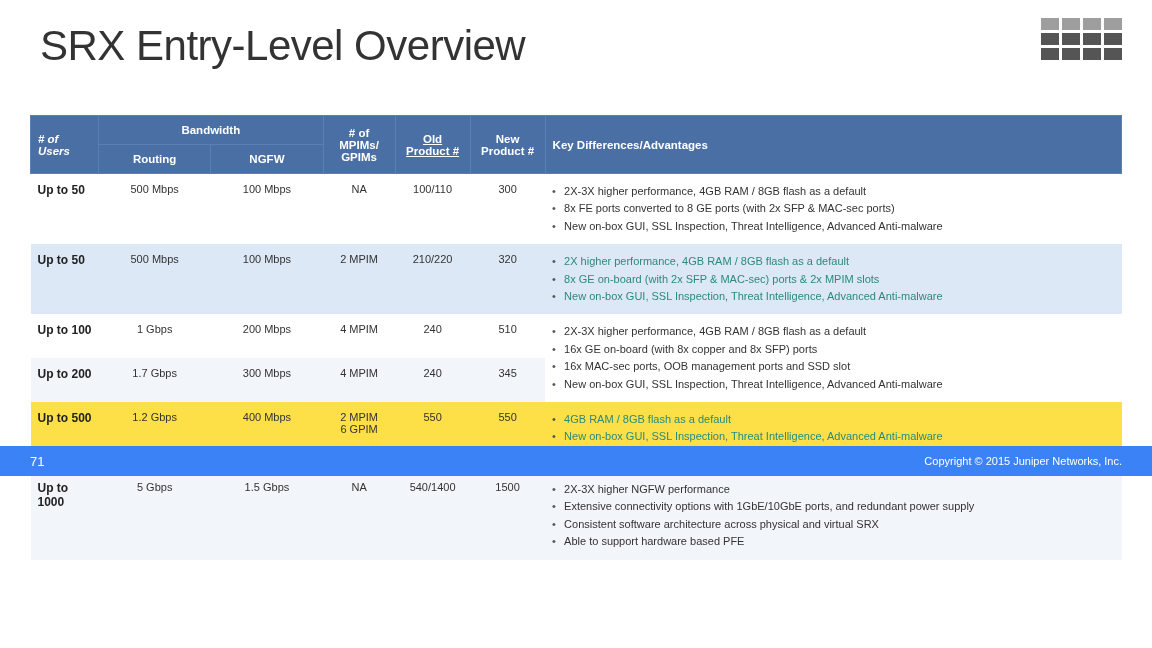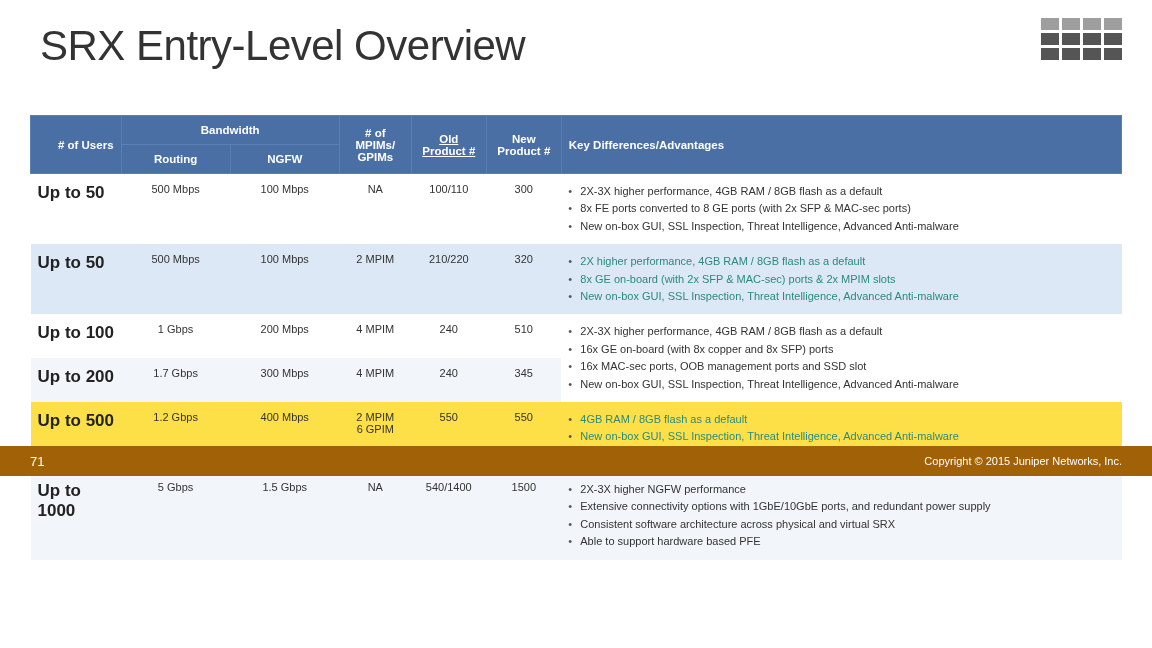--- a/index.html
+++ b/index.html
@@ -90,21 +90,21 @@
       color: #333;
       font-size: 11px;
     }
 
     tbody td.center {
       text-align: center;
     }
 
     tbody td.users-col {
       font-weight: 600;
-      font-size: 17px;
+      font-size: 12px;
       color: #222;
       white-space: nowrap;
     }
 
     tbody td ul {
       list-style: none;
       padding: 0;
     }
     tbody td ul li {
       padding: 1px 0;
@@ -124,21 +124,21 @@
       color: #2a8a7e;
     }
 
     
     .bottom-bar {
       position: absolute;
       bottom: 0;
       left: 0;
       right: 0;
       height: 30px;
-      background: #a16207;
+      background: #3b82f6;
       display: flex;
       align-items: center;
       justify-content: space-between;
       padding: 0 30px;
     }
     .bottom-bar .page-num {
       color: #fff;
       font-size: 13px;
     }
     .bottom-bar .copyright {
@@ -165,21 +165,21 @@
     <div class="logo-cell dark"></div>
     <div class="logo-cell dark"></div>
   </div>
 
   <div class="page-title">SRX Entry-Level Overview</div>
 
   <div class="table-container">
     <table>
       <thead>
         <tr>
-          <th rowspan="2" style="text-align:right; width:68px;"># of Users</th>
+          <th rowspan="2" style="text-align:left; width:68px;font-style:italic;"># of Users</th>
           <th colspan="2" style="width:170px;">Bandwidth</th>
           <th rowspan="2" style="width:72px;"># of MPIMs/ GPIMs</th>
           <th rowspan="2" style="width:75px;text-decoration:underline;">Old Product #</th>
           <th rowspan="2" style="width:75px;">New Product #</th>
           <th rowspan="2" style="text-align:left;">Key Differences/Advantages</th>
         </tr>
         <tr>
           <th>Routing</th>
           <th>NGFW</th>
         </tr>

